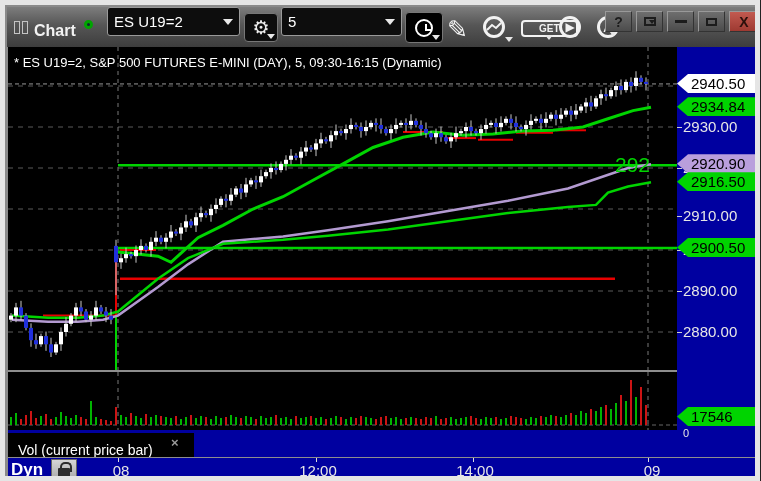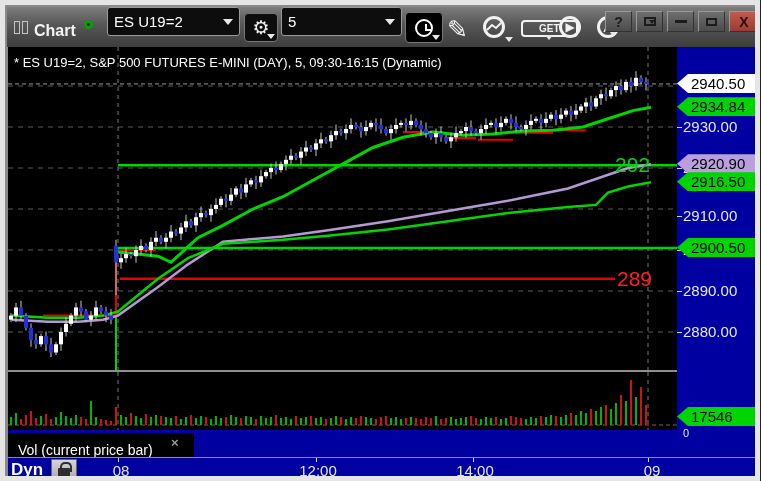--- a/index.html
+++ b/index.html
@@ -431,21 +431,20 @@
         <rect x="621" y="34.900000000000006" width="4" height="4.099999999999994" fill="#2130dc"></rect>
         <line x1="628" y1="24.24000000000038" x2="628" y2="43.50999999999963" stroke="#c8c8c8" stroke-width="1"></line>
         <rect x="626" y="30.800000000000004" width="4" height="8.199999999999996" fill="#ffffff"></rect>
         <line x1="633" y1="28.34000000000038" x2="633" y2="37.35999999999963" stroke="#c8c8c8" stroke-width="1"></line>
         <rect x="631" y="30.800000000000004" width="4" height="4.100000000000001" fill="#2130dc"></rect>
         <line x1="638" y1="30.390000000000377" x2="638" y2="43.50999999999963" stroke="#c8c8c8" stroke-width="1"></line>
         <rect x="636" y="34.900000000000006" width="4" height="2.049999999999997" fill="#2130dc"></rect>
       </svg>
     <div id="chart-header">* ES U19=2, S&amp;P 500 FUTURES E-MINI (DAY), 5, 09:30-16:15 (Dynamic)</div>
     <div class="inchart-label" id="green-line-label" style="color: rgb(0, 212, 0); left: 607px; top: 106.13px;">292</div>
-    <div class="inchart-label" id="red-line-label" style="color: rgb(255, 32, 32); left: 609px; top: 219.7px;">289</div>
     <div id="dir-badge">Direction</div>
     <div id="wm-link">om</div>
     <div id="copyright">© eSignal, 2019</div>
   </div>
 
   <div id="price-axis">
       <div class="axis-label" style="top: 71px;">2930.00</div>
       <div class="axis-label" style="top: 112px;">2920.00</div>
       <div class="axis-label" style="top: 153px; margin-top: 7px;">2910.00</div>
       <div class="axis-label" style="top: 194px;">2900.00</div>

